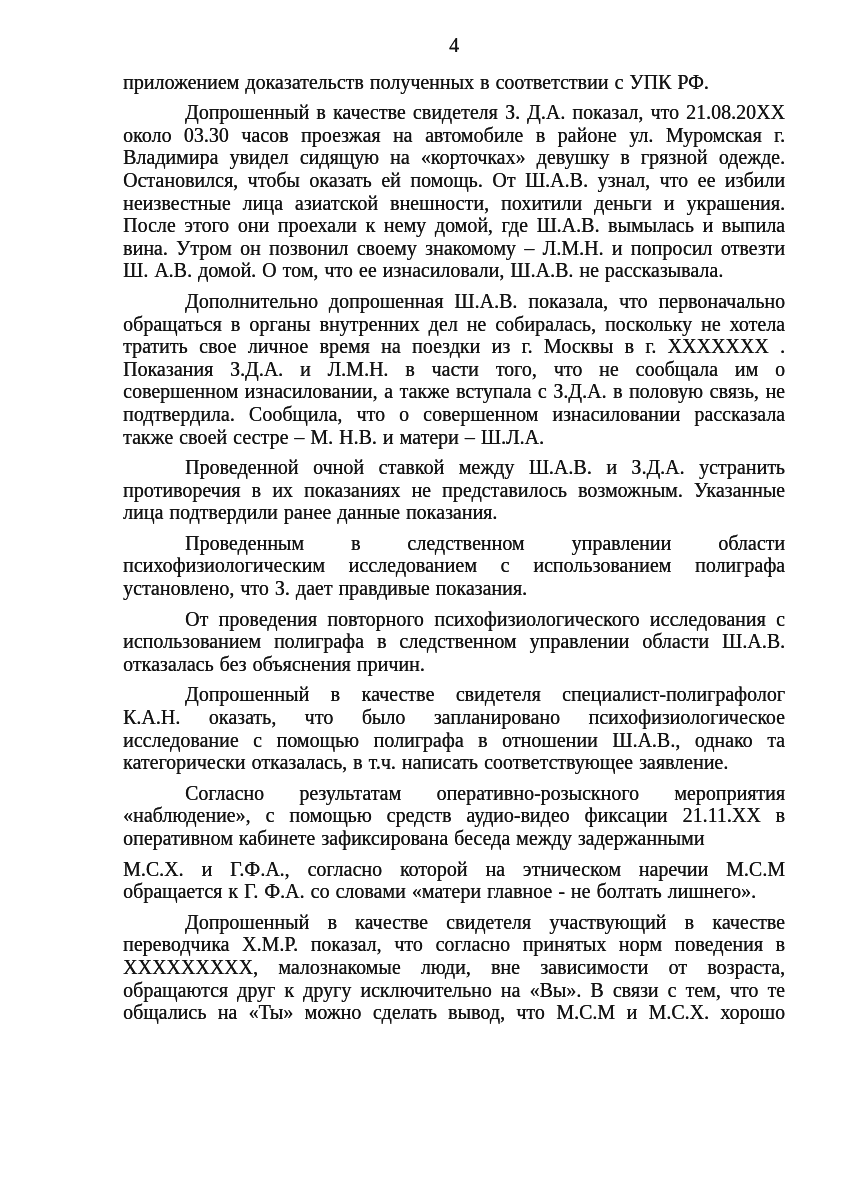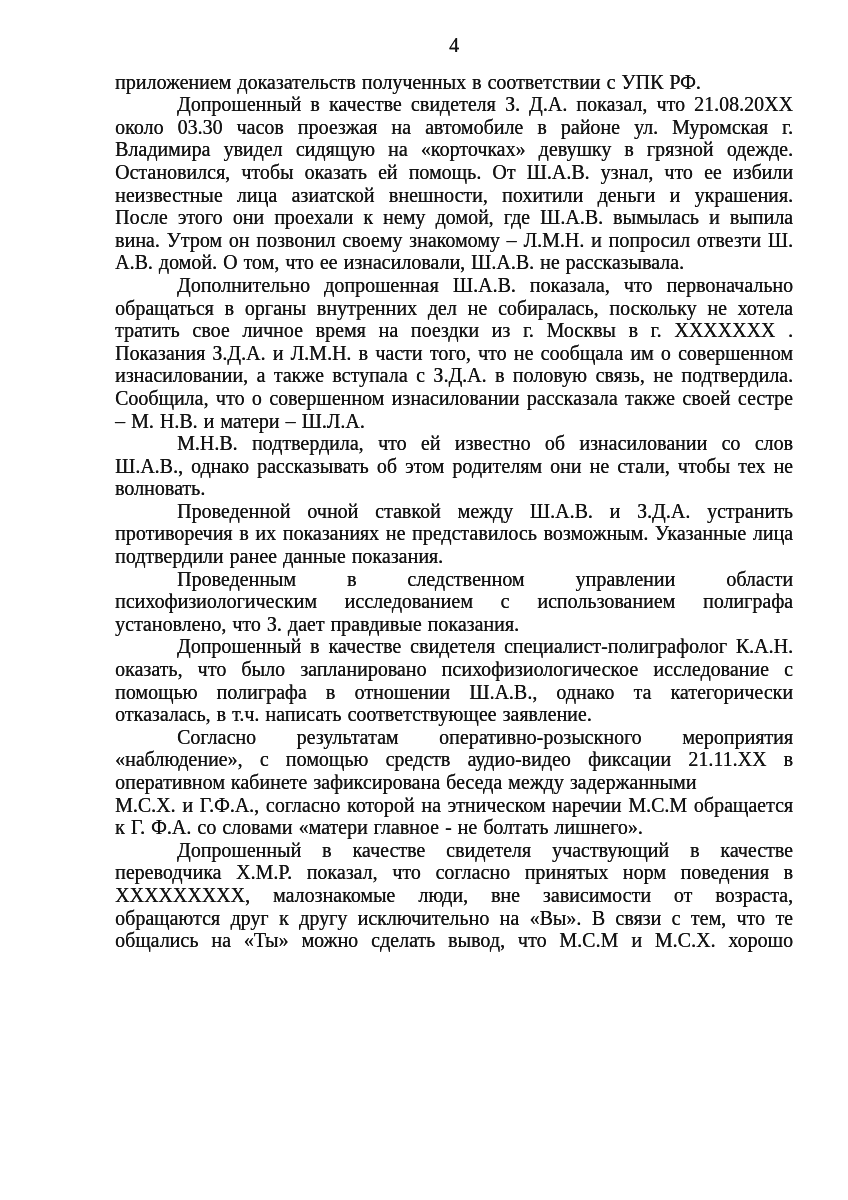--- a/index.html
+++ b/index.html
@@ -29,21 +29,21 @@
     font-size: 20px;
     line-height: 22.6px;
     color: #141414;
     text-shadow: 0.25px 0 0 #141414; 
   }
   .page-number {
     text-align: center;
     margin: 0 0 14px 0;
   }
   p.para {
-    margin: 0;
+    margin: 8px;
     padding: 0;
     text-align: justify;
     text-indent: 62px;
     word-spacing: 1px;
   }
   p.para.no-indent {
     text-indent: 0;
   }
   p.para.ragged {
     text-align: left;
@@ -60,27 +60,27 @@
 
     <div class="page-number">4</div>
 
     <p class="para no-indent ragged">приложением доказательств полученных в соответствии с УПК РФ.</p>
 
     <p class="para">Допрошенный в качестве свидетеля З. Д.А. показал, что 21.08.20ХХ около 03.30 часов проезжая на автомобиле в районе ул. Муромская г. Владимира увидел сидящую на «корточках» девушку в грязной одежде. Остановился, чтобы оказать ей помощь. От Ш.А.В. узнал, что ее избили неизвестные лица азиатской внешности, похитили деньги и украшения. После этого они проехали к нему домой, где Ш.А.В. вымылась и выпила вина. Утром он позвонил своему знакомому – Л.М.Н. и попросил отвезти Ш. А.В. домой. О том, что ее изнасиловали, Ш.А.В. не рассказывала.</p>
 
 
     <p class="para">Дополнительно допрошенная Ш.А.В. показала, что первоначально обращаться в органы внутренних дел не собиралась, поскольку не хотела тратить свое личное время на поездки из г. Москвы в г. ХХХХХХХ . Показания З.Д.А. и Л.М.Н. в части того, что не сообщала им о совершенном изнасиловании, а также вступала с З.Д.А. в половую связь, не подтвердила. Сообщила, что о совершенном изнасиловании рассказала также своей сестре – М. Н.В. и матери – Ш.Л.А.</p>
 
-    <p class="para">М.Н.В. подтвердила, что ей известно об изнасиловании со слов Ш.А.В., однако рассказывать об этом родителям они не стали, чтобы тех не волновать.</p>
 
 
     <p class="para">Проведенной очной ставкой между Ш.А.В. и З.Д.А. устранить противоречия в их показаниях не представилось возможным. Указанные лица подтвердили ранее данные показания.</p>
 
     <p class="para">Проведенным в следственном управлении области психофизиологическим исследованием с использованием полиграфа установлено, что З. дает правдивые показания.</p>
 
+    <p class="para">От проведения повторного психофизиологического исследования с использованием полиграфа в следственном управлении области Ш.А.В. отказалась без объяснения причин.</p>
 
     <p class="para">Допрошенный в качестве свидетеля специалист-полиграфолог К.А.Н. оказать, что было запланировано психофизиологическое исследование с помощью полиграфа в отношении Ш.А.В., однако та категорически отказалась, в т.ч. написать соответствующее заявление.</p>
 
     <p class="para">Согласно результатам оперативно-розыскного мероприятия «наблюдение», с помощью средств аудио-видео фиксации 21.11.ХХ в оперативном кабинете зафиксирована беседа между задержанными</p>
 
     <p class="para no-indent">М.С.Х. и Г.Ф.А., согласно которой на этническом наречии М.С.М обращается к Г. Ф.А. со словами «матери главное - не болтать лишнего».</p>
 
     <p class="para justify-last">Допрошенный в качестве свидетеля участвующий в качестве переводчика Х.М.Р. показал, что согласно принятых норм поведения в ХХХХХХХХХ, малознакомые люди, вне зависимости от возраста, обращаются друг к другу исключительно на «Вы». В связи с тем, что те общались на «Ты» можно сделать вывод, что М.С.М и М.С.Х. хорошо</p>
 
   </div>

